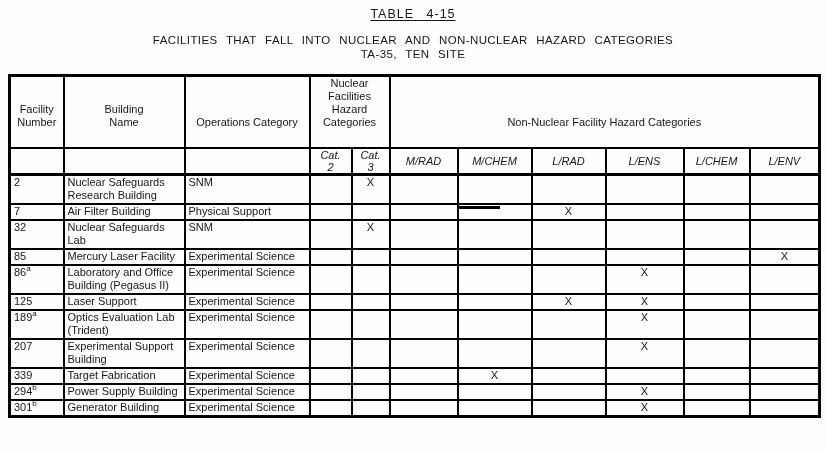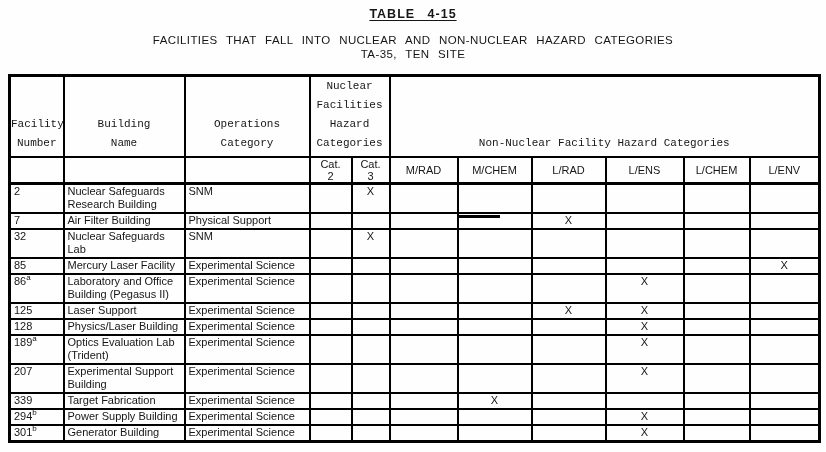--- a/index.html
+++ b/index.html
@@ -10,21 +10,21 @@
     font-family: "Liberation Sans", "DejaVu Sans", sans-serif;
     overflow: hidden;
   }
   .page { width: 826px; height: 452px; position: relative; }
 
   
   .doc-title {
     text-align: center;
     margin-top: 7px;
     font-size: 12.5px;
-    font-weight: bold;
+    font-weight: normal;
     letter-spacing: 1px;
     word-spacing: 8px;
   }
   .doc-title span { text-decoration: underline; text-underline-offset: 2px; }
   .doc-subtitle {
     text-align: center;
     margin-top: 13px;
     font-size: 11.5px;
     letter-spacing: 0.4px;
     word-spacing: 5px;
@@ -39,23 +39,23 @@
     width: 810px;
     border: 3px solid #000;
   }
   th, td {
     border: 2px solid #000;
     font-size: 11px;
     font-weight: normal;
     overflow: hidden;
   }
   thead th { text-align: center; }
-  tr.group-row th { vertical-align: bottom; padding-bottom: 3px; line-height: 19px; font-family: Liberation Mono, monospace; }
+  tr.group-row th { vertical-align: bottom; padding-bottom: 18px; line-height: 13px; }
   tr.group-row { height: 50px; }
-  tr.sub-row { height: 26px; }
+  tr.sub-row { height: 26px; font-style: italic; }
   tr.sub-row th { vertical-align: middle; line-height: 12px; border-bottom: 3px solid #000; }
   .prelines { white-space: pre-line; }
 
   tbody td {
     vertical-align: top;
     line-height: 13px;
     padding: 0 3px 1px 3px;
   }
   tbody td.mark { text-align: center; padding: 0; }
   tbody tr { height: 14px; }
@@ -217,33 +217,20 @@
         <td class="mark"></td>
         <td class="mark"></td>
         <td class="mark"></td>
         <td class="mark"></td>
         <td class="mark">X</td>
         <td class="mark">X</td>
         <td class="mark"></td>
         <td class="mark"></td>
       </tr>
 
-      <tr>
-        <td><span>128</span><sup class="fn-mark"></sup></td>
-        <td>Physics/Laser Building</td>
-        <td>Experimental Science</td>
-        <td class="mark"></td>
-        <td class="mark"></td>
-        <td class="mark"></td>
-        <td class="mark"></td>
-        <td class="mark"></td>
-        <td class="mark">X</td>
-        <td class="mark"></td>
-        <td class="mark"></td>
-      </tr>
 
       <tr>
         <td><span>189</span><sup class="fn-mark">a</sup></td>
         <td>Optics Evaluation Lab (Trident)</td>
         <td>Experimental Science</td>
         <td class="mark"></td>
         <td class="mark"></td>
         <td class="mark"></td>
         <td class="mark"></td>
         <td class="mark"></td>

